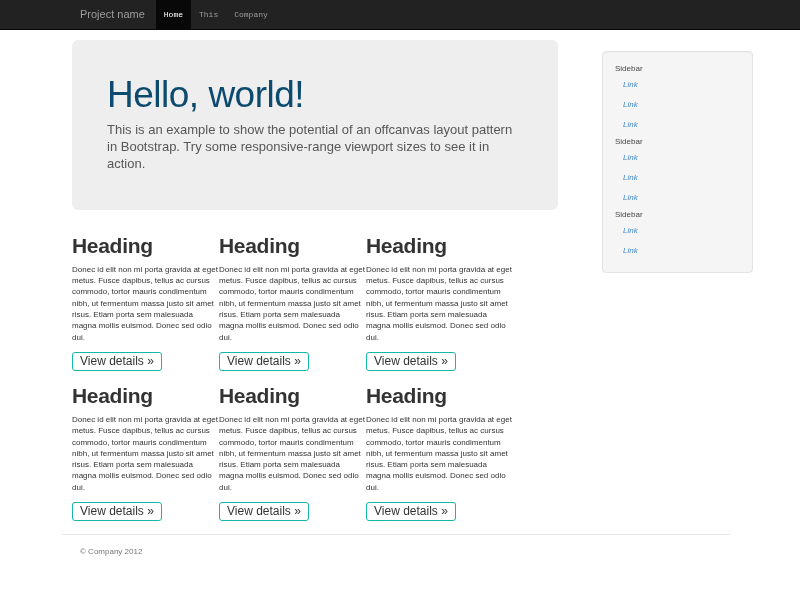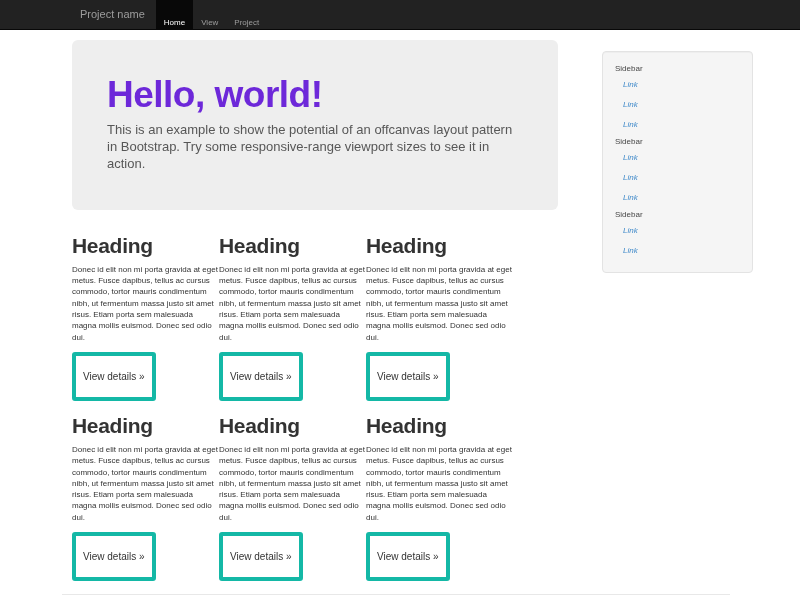--- a/index.html
+++ b/index.html
@@ -26,43 +26,44 @@
     line-height:29px;
     padding:0 11px 0 20px;
     cursor:pointer;
     white-space:nowrap;
   }
   .nav { display:flex; list-style:none; }
   .nav-item {
     color:#9d9d9d;
     font-size:8px;
     line-height:29px;
-    padding:8px 8px;
+    padding:0 8px;
     cursor:pointer;
     white-space:nowrap;
+    font-family:Liberation Mono, monospace;
   }
   .nav-item.active { background:#080808; color:#ffffff; }
 
   
   .page { position:relative; margin:0 60px; }
   .main { width:486px; margin-left:12px; }
 
   
   .jumbotron {
     margin-top:10px;
     margin-bottom:11px;
     background:#eeeeee;
     border-radius:6px;
     padding:36px 35px 38px;
   }
   .jumbotron h1 {
     font-size:37px;
     line-height:1.05;
-    font-weight:bold;
-    color:#6d28d9;
+    font-weight:normal;
+    color:#0c4a6e;
     letter-spacing:-0.5px;
   }
   .jumbotron p {
     margin-top:6px;
     font-size:13px;
     line-height:17px;
     color:#575757;
   }
 
   
@@ -79,26 +80,26 @@
     letter-spacing:-0.3px;
   }
   .card p {
     font-size:8px;
     line-height:11.3px;
     color:#333333;
   }
   .btn {
     display:inline-block;
     margin-top:9px;
-    padding:15px 7px;
-    font-size:10px;
+    padding:3px 7px;
+    font-size:12px;
     line-height:11px;
     color:#333333;
     background:#ffffff;
-    border:4px solid #14b8a6;
+    border:1px solid #14b8a6;
     border-radius:3px;
     cursor:pointer;
     font-family:inherit;
   }
 
   
   .sidebar {
     position:absolute;
     left:542px;
     top:11px;
@@ -136,22 +137,22 @@
     color:#777777;
   }
 </style>
 </head>
 <body>
 
 <nav class="navbar">
   <span class="brand">Project name</span>
   <ul class="nav" id="nav-list">
       <li class="nav-item active">Home</li>
-      <li class="nav-item">View</li>
-      <li class="nav-item">Project</li>
+      <li class="nav-item">This</li>
+      <li class="nav-item">Company</li>
     </ul>
 </nav>
 
 <div class="page">
 
   <div class="main">
 
     <div class="jumbotron">
       <h1>Hello, world!</h1>
       <p>This is an example to show the potential of an offcanvas layout pattern in Bootstrap. Try some responsive-range viewport sizes to see it in action.</p>

